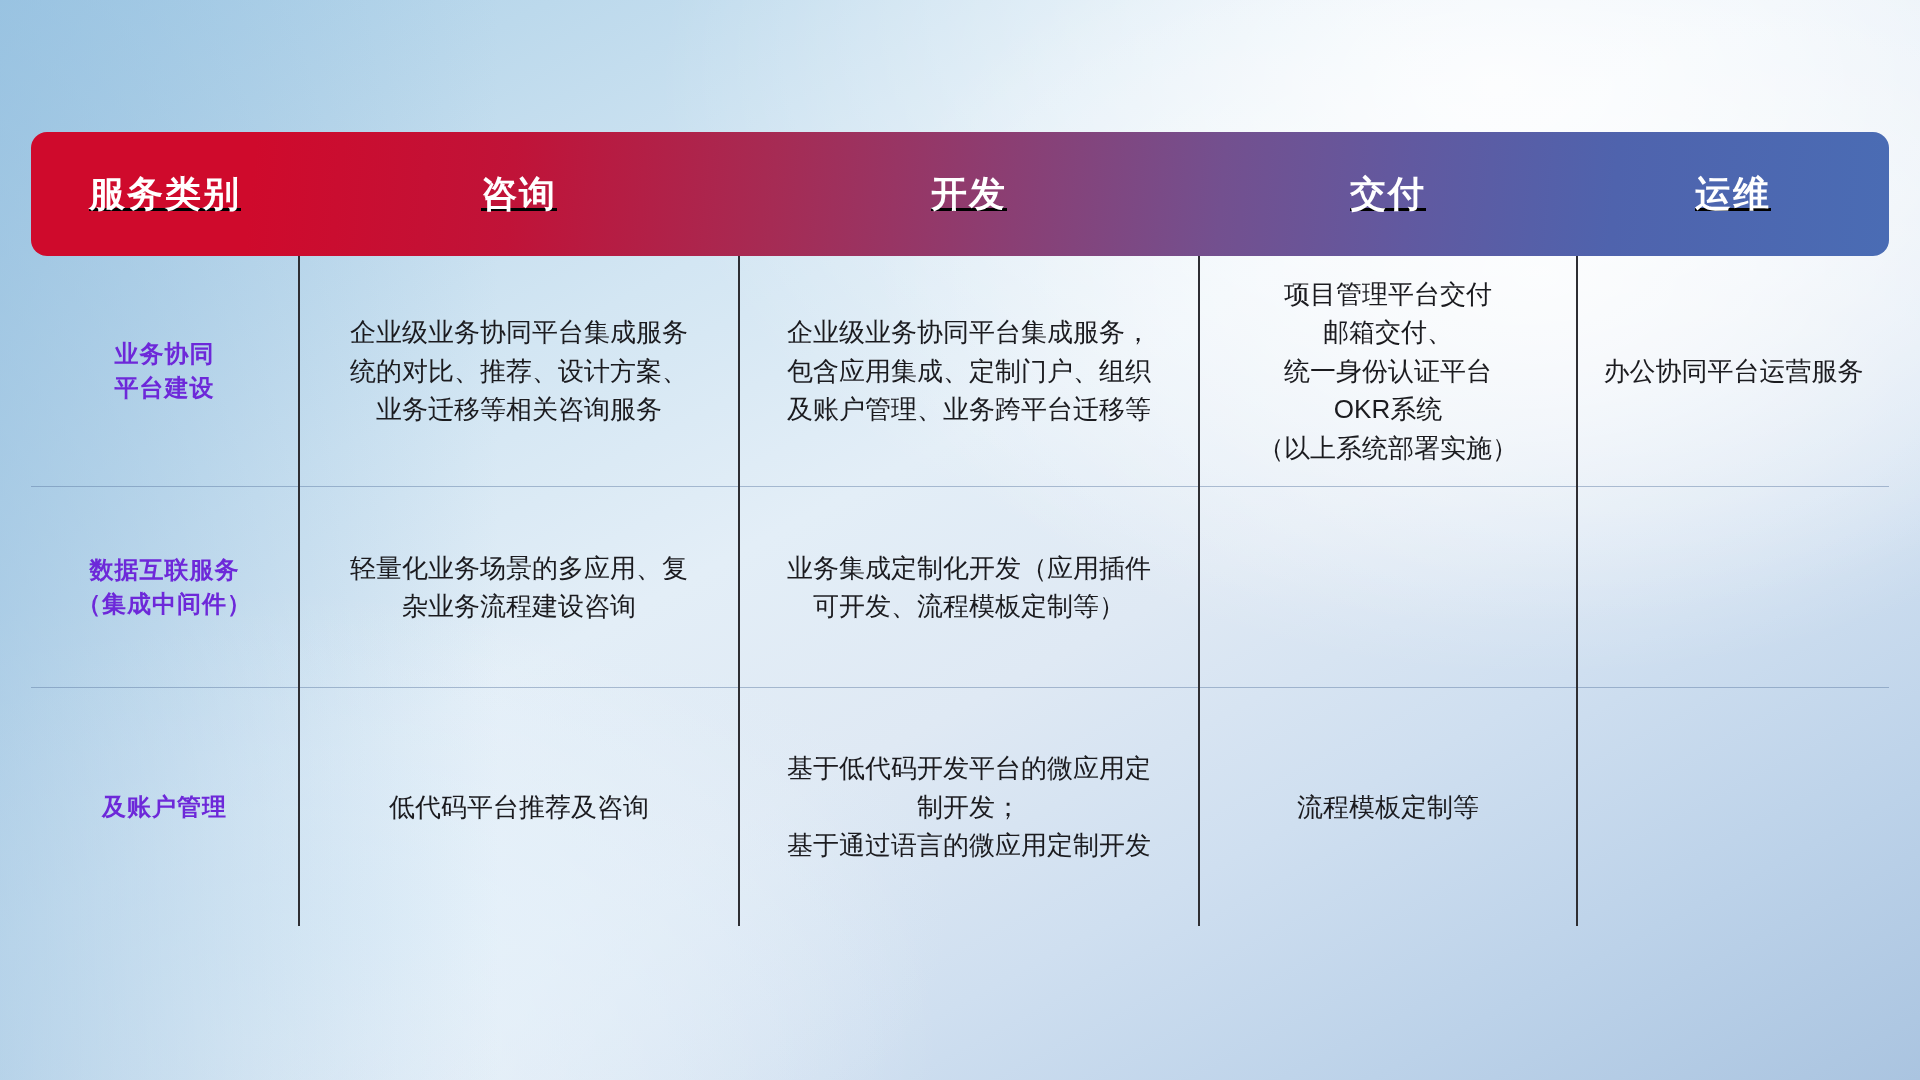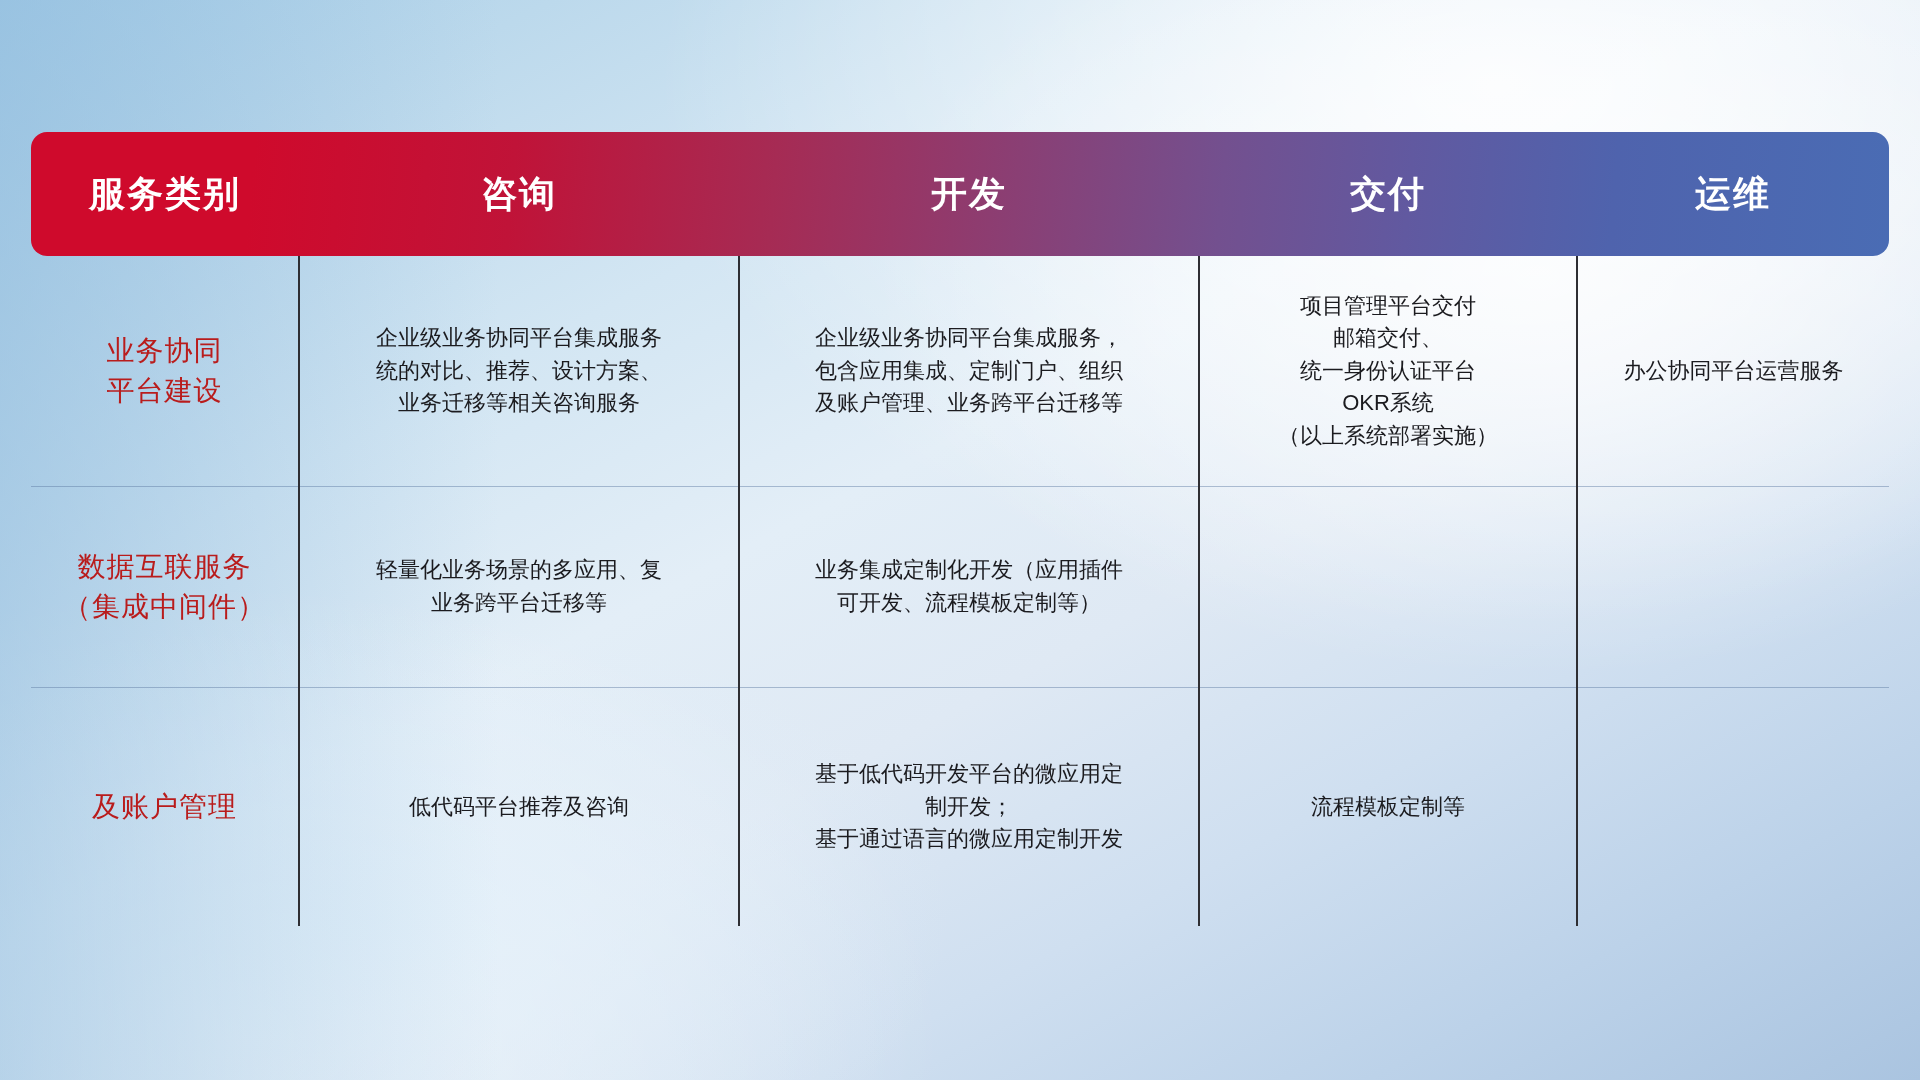--- a/index.html
+++ b/index.html
@@ -62,20 +62,21 @@
 
   table.svc {
     width: 1858px;
     border-collapse: collapse;
     table-layout: fixed;
   }
 
   
   thead tr {
     height: 124px;
+    text-decoration: underline;
   }
   thead th {
     padding: 0;
     margin: 0;
     color: #ffffff;
     font-size: 36px;
     font-weight: bold;
     letter-spacing: 2px;
     text-align: center;
     vertical-align: middle;
@@ -106,34 +107,34 @@
     z-index: 2;
     display: block;
     line-height: 124px;
   }
 
   
   tbody td {
     padding: 0 14px;
     vertical-align: middle;
     text-align: center;
-    font-size: 22px;
+    font-size: 26px;
     line-height: 1.48;
     color: #1b1b1f;
     background: transparent;
     border-bottom: 1px solid rgba(90,120,160,0.45);
   }
   tbody tr:last-child td {
     border-bottom: none;
   }
 
   td.cat {
-    color: #b91c1c;
-    font-weight: normal;
-    font-size: 28px;
+    color: #6d28d9;
+    font-weight: bold;
+    font-size: 24px;
     letter-spacing: 1px;
     line-height: 1.42;
     border-right: none;
   }
 
   td.divider-left {
     border-left: 2px solid #2e2e33;
   }
 
   .row1 td { height: 230px; }
@@ -216,21 +217,21 @@
             <span class="cell-text">办公协同平台运营服务</span>
           </td>
         </tr>
         <tr class="row2">
           <td class="cat">
             <span class="cell-text">数据互联服务
 （集成中间件）</span>
           </td>
           <td class="divider-left">
             <span class="cell-text">轻量化业务场景的多应用、复
-业务跨平台迁移等</span>
+杂业务流程建设咨询</span>
           </td>
           <td class="divider-left">
             <span class="cell-text">业务集成定制化开发（应用插件
 可开发、流程模板定制等）</span>
           </td>
           <td class="divider-left">
             <span class="cell-text"></span>
           </td>
           <td class="divider-left">
             <span class="cell-text"></span>

